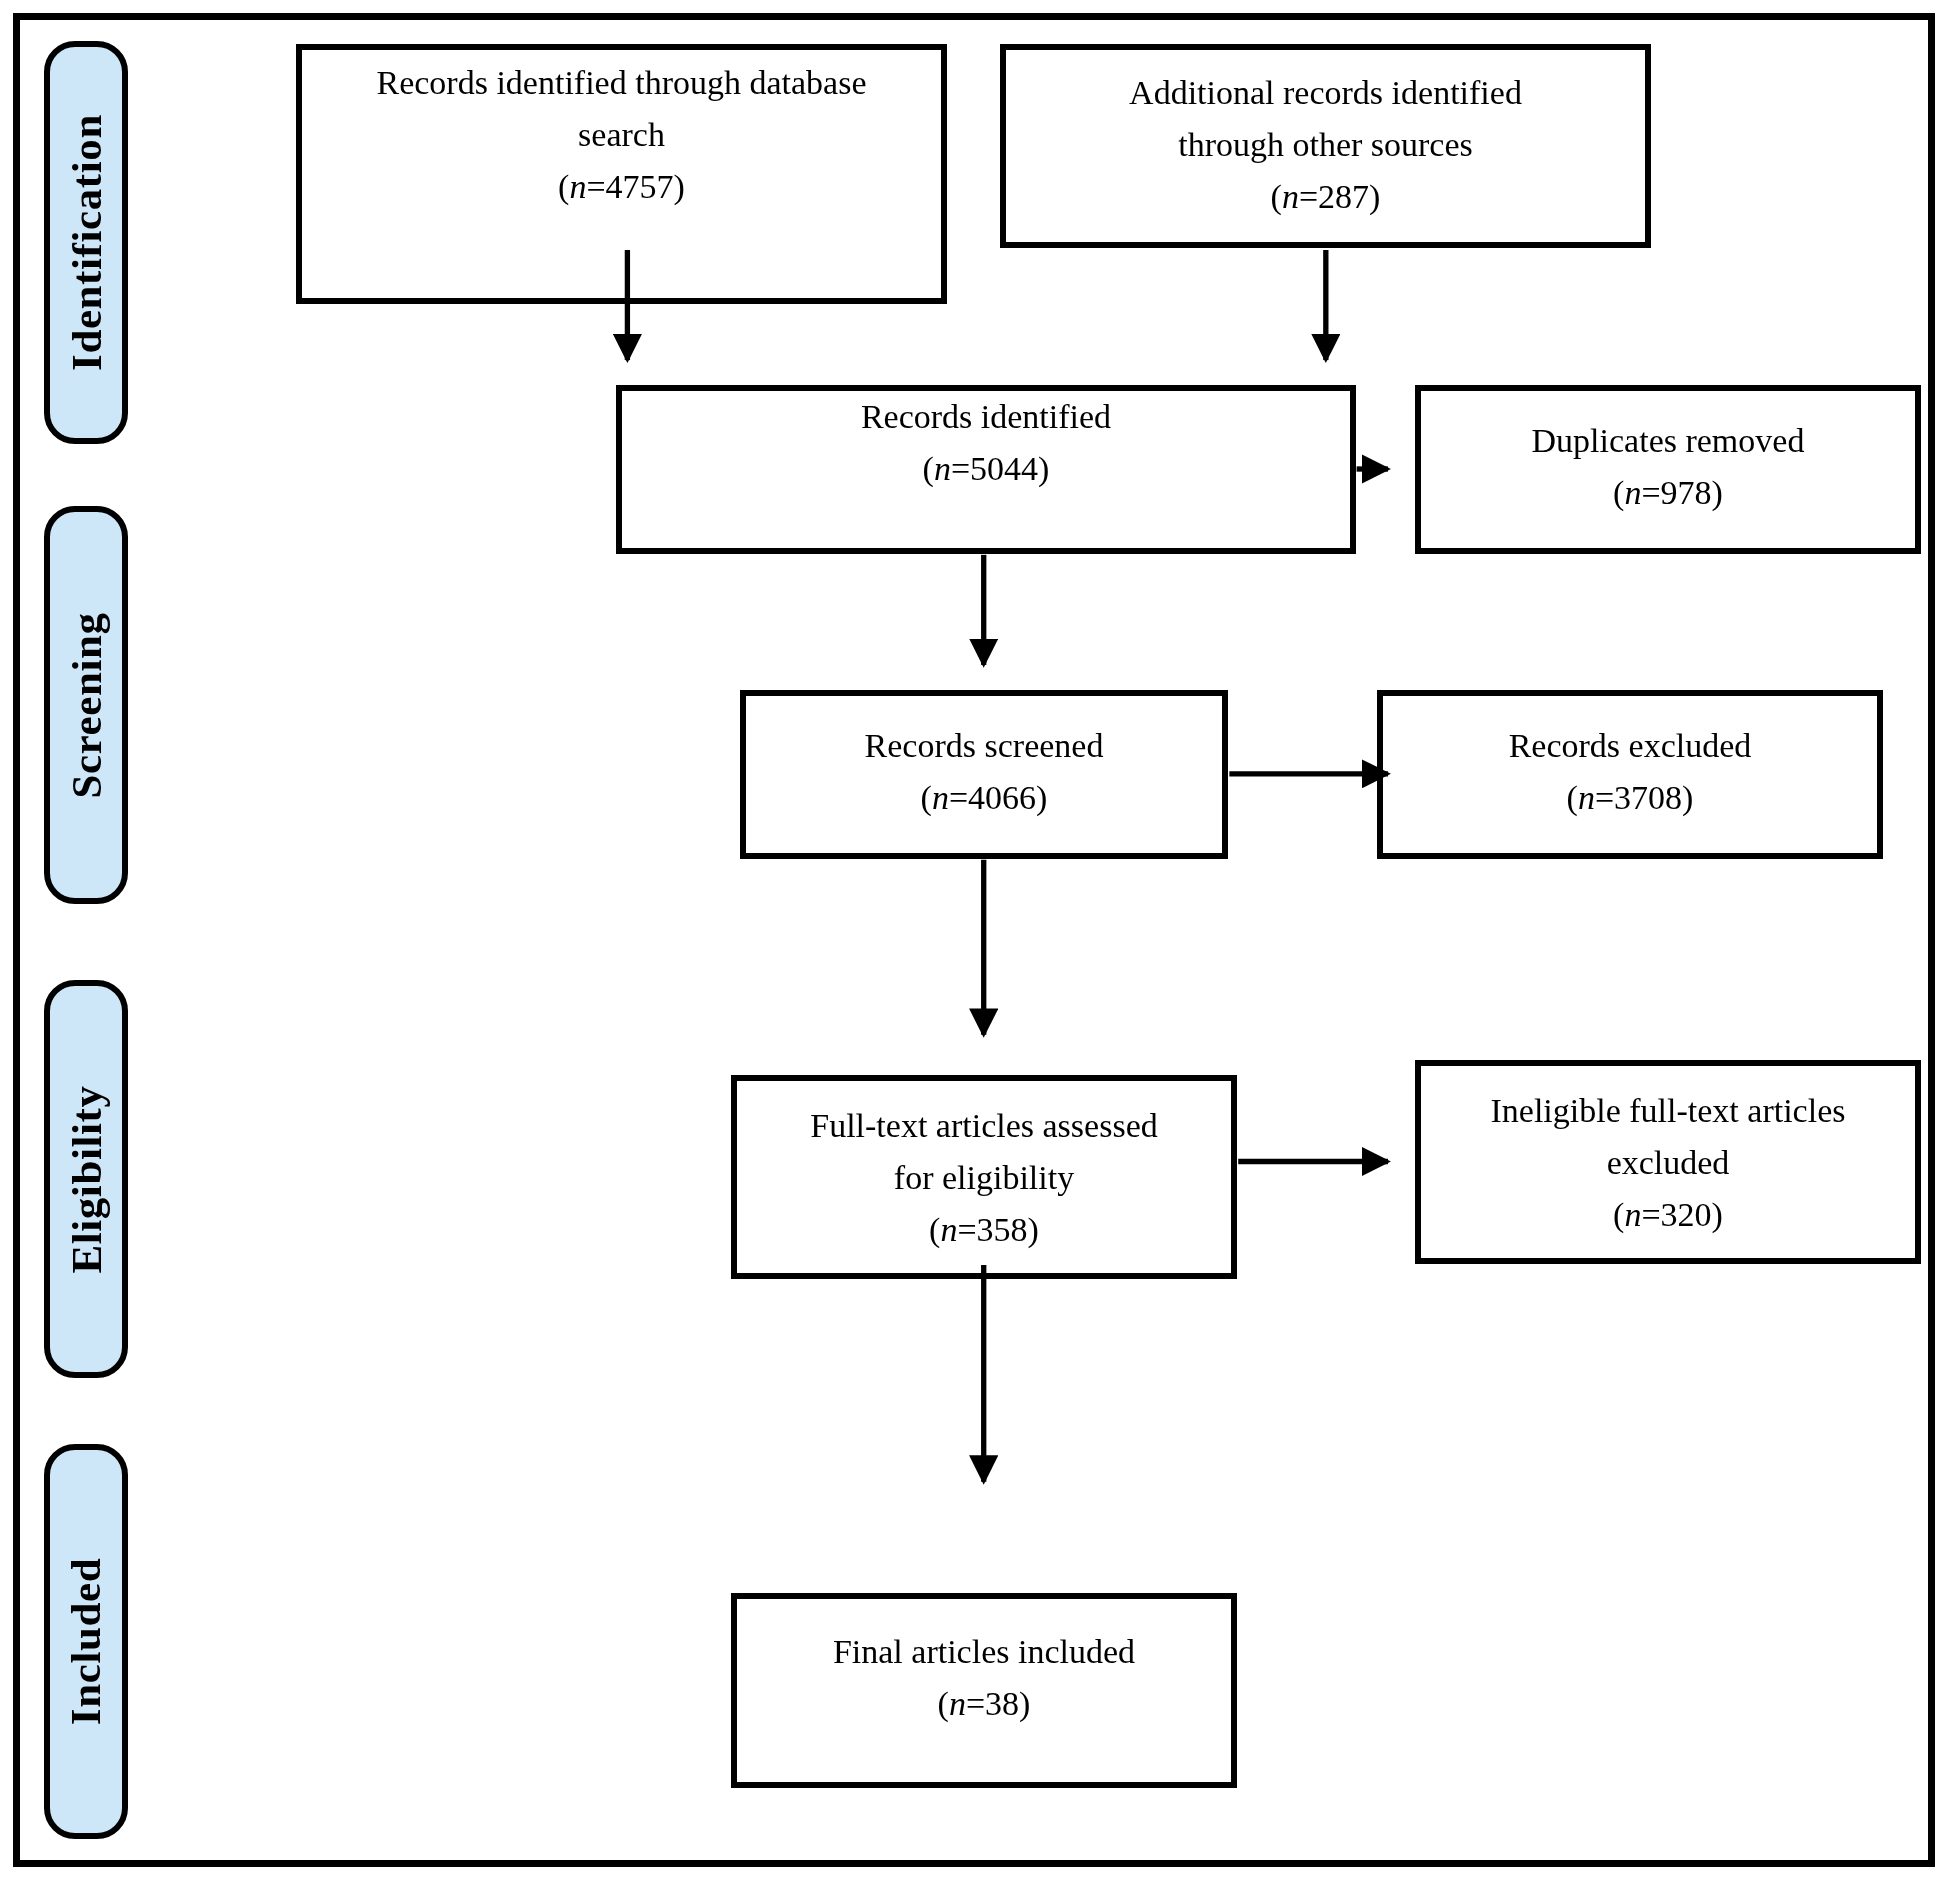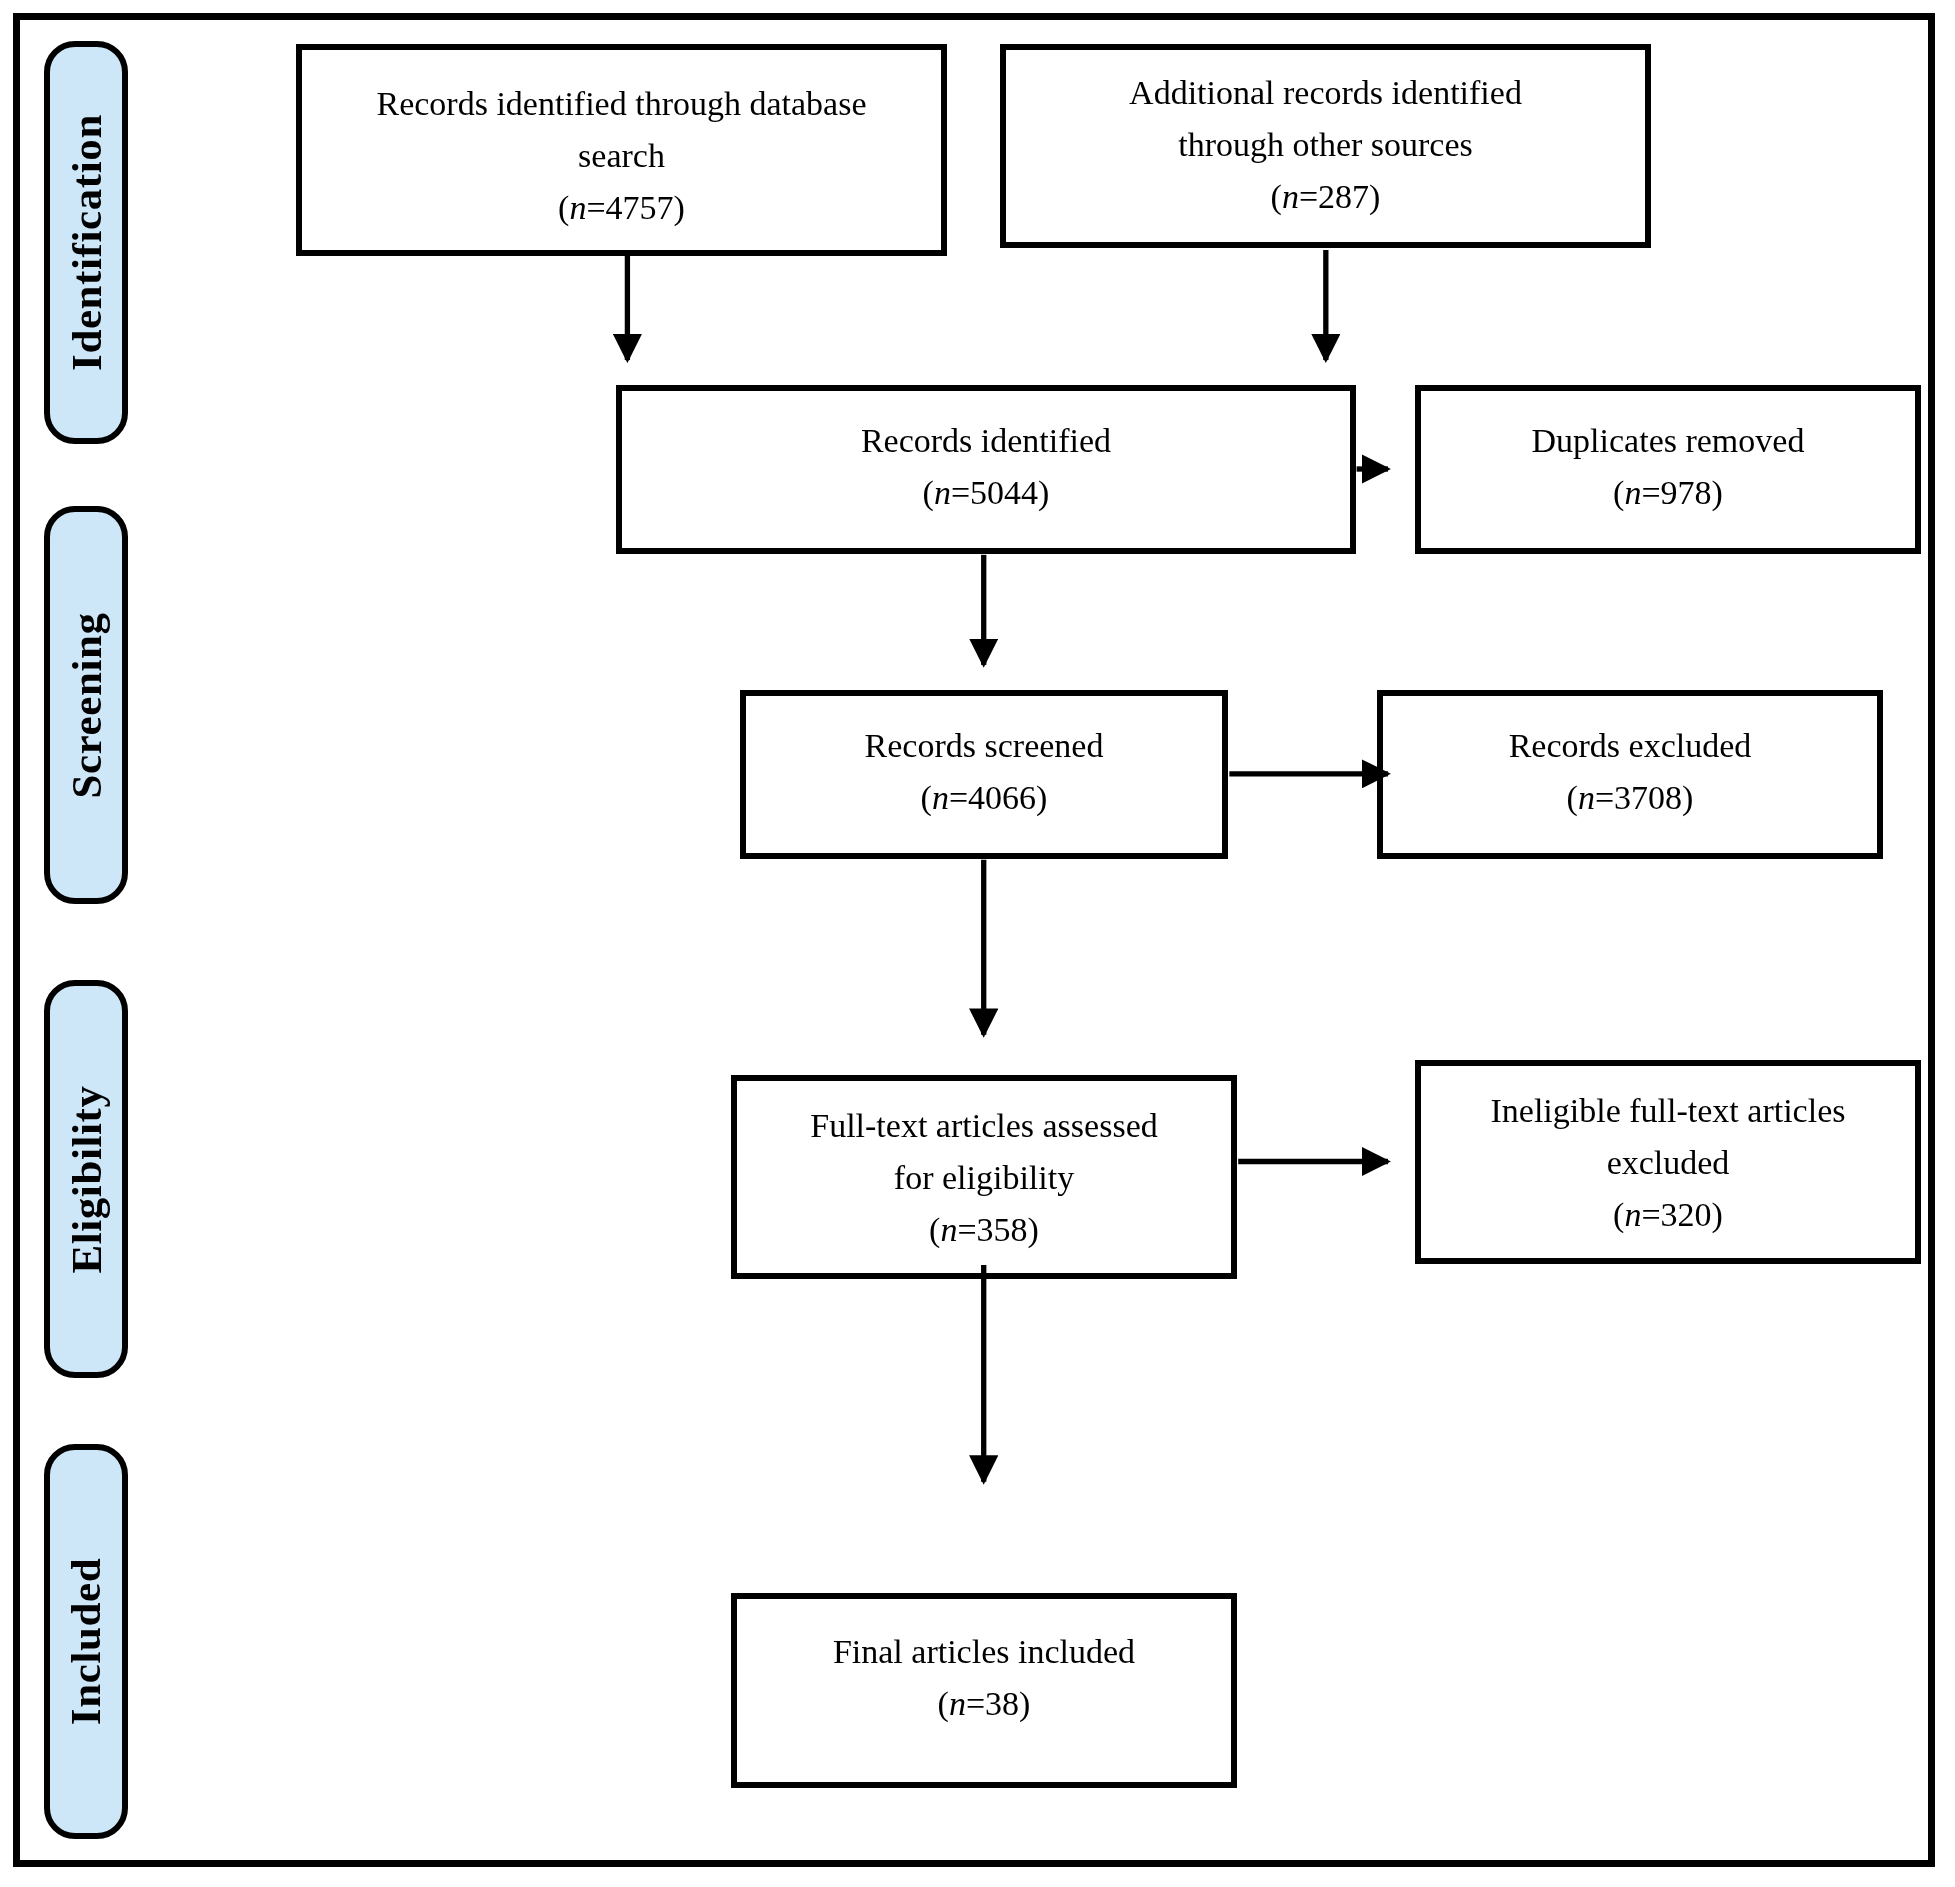--- a/index.html
+++ b/index.html
@@ -71,33 +71,33 @@
   <div class="stage" style="top:506px;height:398px;">
     <span>Screening</span>
   </div>
   <div class="stage" style="top:980px;height:398px;">
     <span>Eligibility</span>
   </div>
   <div class="stage" style="top:1444px;height:395px;">
     <span>Included</span>
   </div>
 
-  <div class="fbox" style="left:296px;top:44px;width:651px;height:212px;padding-top:28px;">
+  <div class="fbox" style="left:296px;top:44px;width:651px;height:260px;padding-top:7px;">
     <span class="line">Records identified through database</span>
     <span class="line">search</span>
     <span class="nline">(<i>n</i>=4757)</span>
   </div>
 
   <div class="fbox" style="left:1000px;top:44px;width:651px;height:204px;padding-top:17px;">
     <span class="line">Additional records identified</span>
     <span class="line">through other sources</span>
     <span class="nline">(<i>n</i>=287)</span>
   </div>
 
-  <div class="fbox" style="left:616px;top:385px;width:740px;height:169px;padding-top:24px;text-align:center;">
+  <div class="fbox" style="left:616px;top:385px;width:740px;height:169px;text-align:center;">
     <span class="line">Records identified</span>
     <span class="nline">(<i>n</i>=5044)</span>
   </div>
 
   <div class="fbox" style="left:1415px;top:385px;width:506px;height:169px;padding-top:24px;">
     <span class="line">Duplicates removed</span>
     <span class="nline">(<i>n</i>=978)</span>
   </div>
 
   <div class="fbox" style="left:740px;top:690px;width:488px;height:169px;padding-top:24px;">

